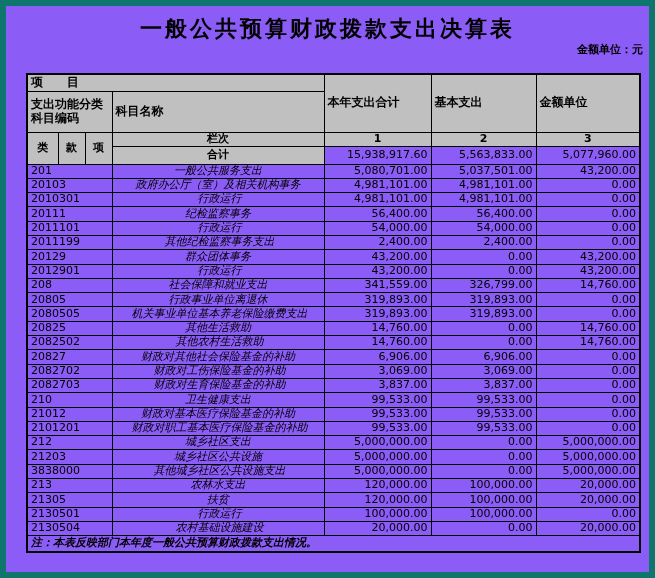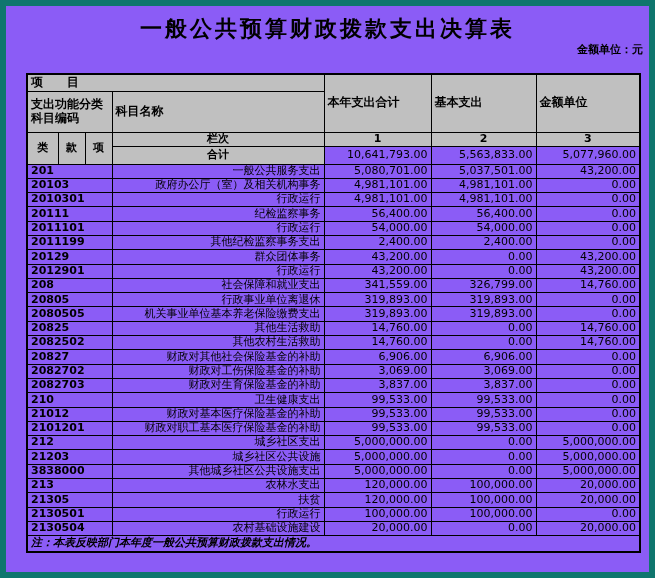--- a/index.html
+++ b/index.html
@@ -50,22 +50,22 @@
   }
   .hdr{background:#c0c0c0;text-align:left;font-weight:bold;font-size:12px;}
   .hdr-small{background:#c0c0c0;text-align:center;font-weight:bold;font-size:11px;}
   tr.r-item td{height:17px;}
   tr.r-main td{height:41px;}
   tr.r-rank td{height:14px;}
   tr.r-total td{height:18px;}
   tr.r-data td{height:14.3px;}
   tr.r-note td{height:16px;}
   .num{text-align:right;font-weight:normal;}
-  .code{text-align:left;font-weight:bold;}
-  .name{text-align:right;font-weight:normal;}
+  .code{text-align:left;font-weight:normal;}
+  .name{text-align:center;font-weight:normal;font-style:italic;}
   .name.ind1{padding-left:6px;}
   .note-cell{font-weight:bold;font-size:11px;text-align:left;font-style:italic;}
 </style>
 </head>
 <body>
 
 <div class="page">
 
   <div class="title">一般公共预算财政拨款支出决算表</div>
 
@@ -100,21 +100,21 @@
         <td class="hdr-small" rowspan="2">类</td>
         <td class="hdr-small" rowspan="2">款</td>
         <td class="hdr-small" rowspan="2">项</td>
         <td class="hdr-small">栏次</td>
         <td class="hdr-small">1</td>
         <td class="hdr-small">2</td>
         <td class="hdr-small">3</td>
       </tr>
       <tr class="r-total">
         <td class="hdr-small">合计</td>
-        <td class="num">10,641,793.00</td>
+        <td class="num">15,938,917.60</td>
         <td class="num">5,563,833.00</td>
         <td class="num">5,077,960.00</td>
       </tr>
     </tbody>
     <tbody id="table-body">
         <tr class="r-data">
           <td class="code" colspan="3">201</td>
           <td class="name">一般公共服务支出</td>
           <td class="num">5,080,701.00</td>
           <td class="num">5,037,501.00</td>

